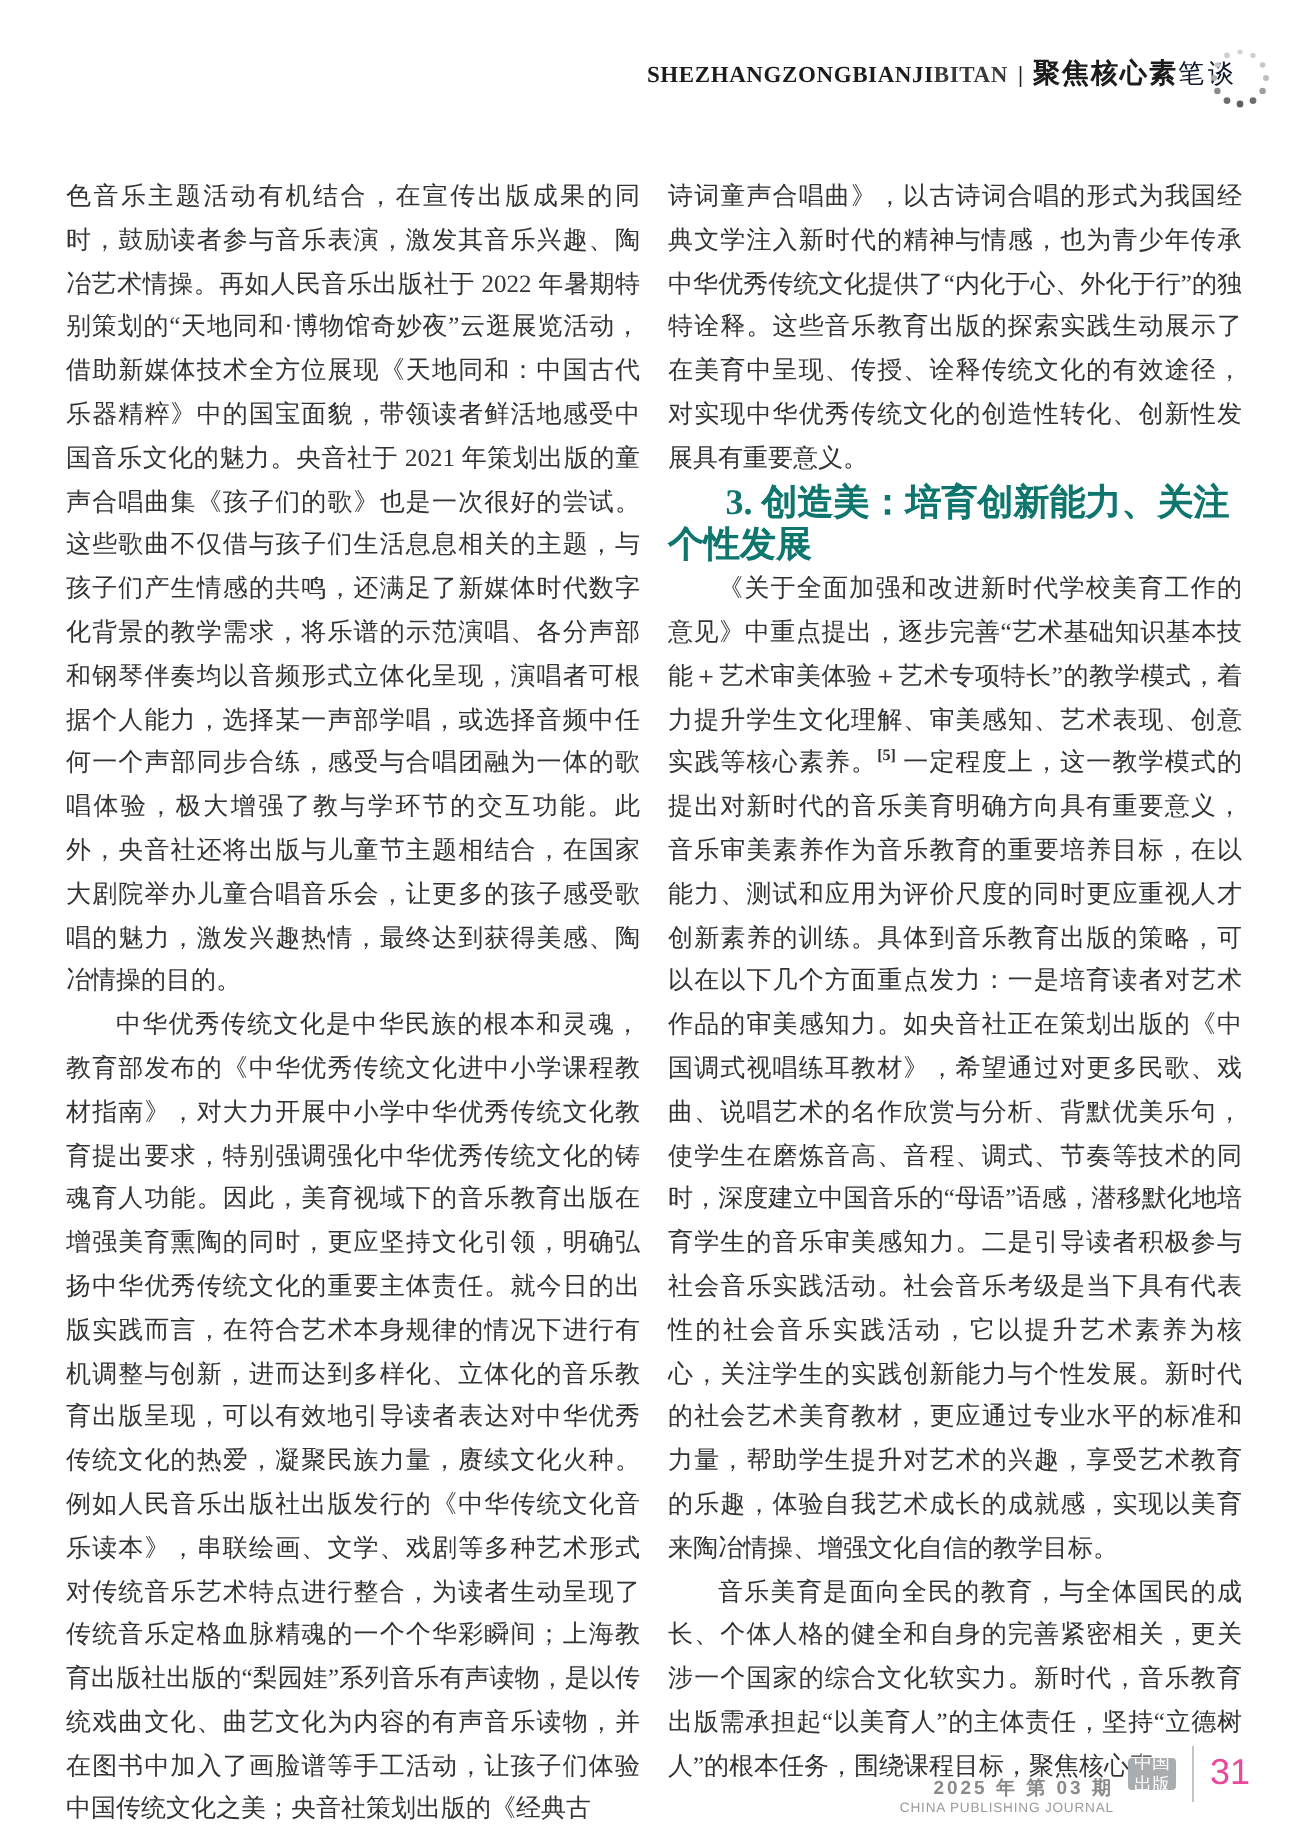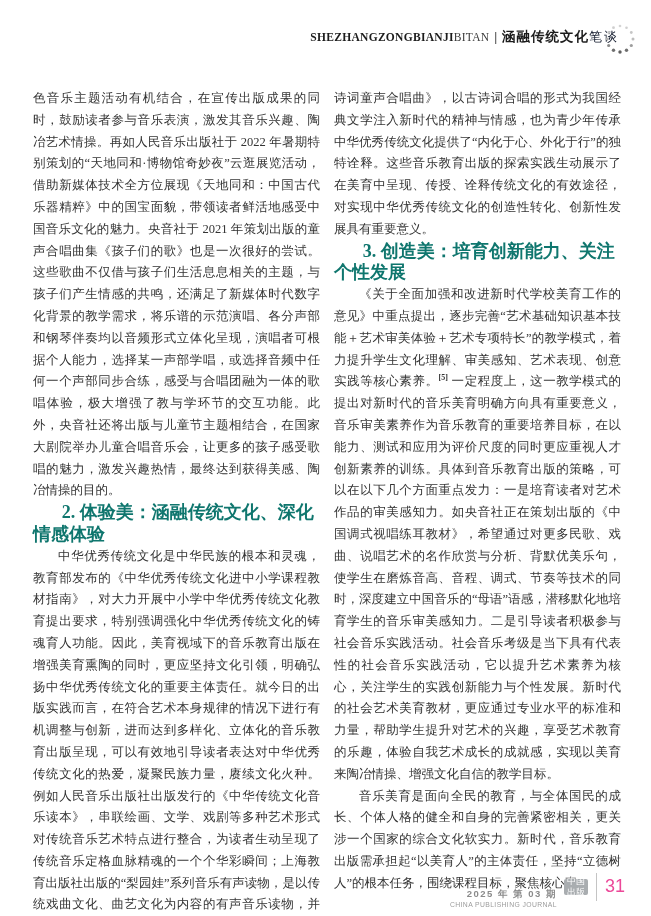--- a/index.html
+++ b/index.html
@@ -15,21 +15,21 @@
   }
 
   
   .header {
     position:absolute; top:28px; right:32px;
     white-space:nowrap;
     font-family:"Liberation Serif","DejaVu Serif",serif;
     font-size:11.5px; color:#1c1c1c;
   }
   .header .py-bold  { font-weight:700; letter-spacing:.3px; }
-  .header .py-light { font-weight:400; color:#3a3a3a; letter-spacing:.3px; }
+  .header .py-light { font-weight:700; color:#3a3a3a; letter-spacing:.3px; }
   .header .sep      { font-weight:700; margin:0 5px; }
   .header .cn-bold  { font-weight:700; font-size:13.5px; letter-spacing:1px; }
   .header .cn-light { font-weight:400; font-size:13px; color:#0f172a; letter-spacing:2px; }
   .dots-wrap { position:absolute; right:-22px; top:-10px; width:42px; height:42px; }
 
   
   .columns {
     position:absolute; top:88px; left:33px;
     width:588px; display:flex; gap:14px;
   }
@@ -82,21 +82,21 @@
     font-size:18px; color:#ec4899;
     font-family:"Liberation Sans","DejaVu Sans",sans-serif;
   }
 </style>
 </head>
 <body>
 
 <div class="page">
 
   <div class="header">
-    <span class="py-bold">SHEZHANGZONGBIANJI</span><span class="py-light">BITAN</span><span class="sep">|</span><span class="cn-bold">涵融传统文化</span><span class="cn-light">笔谈</span>
+    <span class="py-bold">SHEZHANGZONGBIANJI</span><span class="py-light">BITAN</span><span class="sep">|</span><span class="cn-bold">聚焦核心素</span><span class="cn-light">笔谈</span>
     <span class="dots-wrap">
       <svg width="42" height="42" viewBox="0 0 42 42">
         <circle cx="34" cy="21" r="1.5" fill="#bdbdbd"></circle>
         <circle cx="32.3" cy="27.5" r="1.6" fill="#9e9e9e"></circle>
         <circle cx="27.5" cy="32.3" r="1.7" fill="#6f6f6f"></circle>
         <circle cx="21" cy="34" r="1.7" fill="#5f5f5f"></circle>
         <circle cx="14.5" cy="32.3" r="1.7" fill="#6f6f6f"></circle>
         <circle cx="9.7" cy="27.5" r="1.6" fill="#8a8a8a"></circle>
         <circle cx="8" cy="21" r="1.5" fill="#b0b0b0"></circle>
         <circle cx="9.7" cy="14.5" r="1.4" fill="#c6c6c6"></circle>
@@ -105,21 +105,20 @@
         <circle cx="27.5" cy="9.7" r="1.3" fill="#cfcfcf"></circle>
         <circle cx="32.3" cy="14.5" r="1.4" fill="#c6c6c6"></circle>
       </svg>
     </span>
   </div>
 
   <div class="columns">
 
     <div class="col">
       <p>色音乐主题活动有机结合，在宣传出版成果的同时，鼓励读者参与音乐表演，激发其音乐兴趣、陶冶艺术情操。再如人民音乐出版社于 2022 年暑期特别策划的“天地同和·博物馆奇妙夜”云逛展览活动，借助新媒体技术全方位展现《天地同和：中国古代乐器精粹》中的国宝面貌，带领读者鲜活地感受中国音乐文化的魅力。央音社于 2021 年策划出版的童声合唱曲集《孩子们的歌》也是一次很好的尝试。这些歌曲不仅借与孩子们生活息息相关的主题，与孩子们产生情感的共鸣，还满足了新媒体时代数字化背景的教学需求，将乐谱的示范演唱、各分声部和钢琴伴奏均以音频形式立体化呈现，演唱者可根据个人能力，选择某一声部学唱，或选择音频中任何一个声部同步合练，感受与合唱团融为一体的歌唱体验，极大增强了教与学环节的交互功能。此外，央音社还将出版与儿童节主题相结合，在国家大剧院举办儿童合唱音乐会，让更多的孩子感受歌唱的魅力，激发兴趣热情，最终达到获得美感、陶冶情操的目的。</p>
-      <h4 class="sub">2. 体验美：涵融传统文化、深化情感体验</h4>
       <p class="indent">中华优秀传统文化是中华民族的根本和灵魂，教育部发布的《中华优秀传统文化进中小学课程教材指南》，对大力开展中小学中华优秀传统文化教育提出要求，特别强调强化中华优秀传统文化的铸魂育人功能。因此，美育视域下的音乐教育出版在增强美育熏陶的同时，更应坚持文化引领，明确弘扬中华优秀传统文化的重要主体责任。就今日的出版实践而言，在符合艺术本身规律的情况下进行有机调整与创新，进而达到多样化、立体化的音乐教育出版呈现，可以有效地引导读者表达对中华优秀传统文化的热爱，凝聚民族力量，赓续文化火种。例如人民音乐出版社出版发行的《中华传统文化音乐读本》，串联绘画、文学、戏剧等多种艺术形式对传统音乐艺术特点进行整合，为读者生动呈现了传统音乐定格血脉精魂的一个个华彩瞬间；上海教育出版社出版的“梨园娃”系列音乐有声读物，是以传统戏曲文化、曲艺文化为内容的有声音乐读物，并在图书中加入了画脸谱等手工活动，让孩子们体验中国传统文化之美；央音社策划出版的《经典古</p>
     </div>
 
     <div class="col">
       <p>诗词童声合唱曲》，以古诗词合唱的形式为我国经典文学注入新时代的精神与情感，也为青少年传承中华优秀传统文化提供了“内化于心、外化于行”的独特诠释。这些音乐教育出版的探索实践生动展示了在美育中呈现、传授、诠释传统文化的有效途径，对实现中华优秀传统文化的创造性转化、创新性发展具有重要意义。</p>
       <h4 class="sub">3. 创造美：培育创新能力、关注个性发展</h4>
       <p class="indent"><span>《关于全面加强和改进新时代学校美育工作的意见》中重点提出，逐步完善“艺术基础知识基本技能＋艺术审美体验＋艺术专项特长”的教学模式，着力提升学生文化理解、审美感知、艺术表现、创意实践等核心素养。</span><sup class="ref">[5]</sup><span> 一定程度上，这一教学模式的提出对新时代的音乐美育明确方向具有重要意义，音乐审美素养作为音乐教育的重要培养目标，在以能力、测试和应用为评价尺度的同时更应重视人才创新素养的训练。具体到音乐教育出版的策略，可以在以下几个方面重点发力：一是培育读者对艺术作品的审美感知力。如央音社正在策划出版的《中国调式视唱练耳教材》，希望通过对更多民歌、戏曲、说唱艺术的名作欣赏与分析、背默优美乐句，使学生在磨炼音高、音程、调式、节奏等技术的同时，深度建立中国音乐的“母语”语感，潜移默化地培育学生的音乐审美感知力。二是引导读者积极参与社会音乐实践活动。社会音乐考级是当下具有代表性的社会音乐实践活动，它以提升艺术素养为核心，关注学生的实践创新能力与个性发展。新时代的社会艺术美育教材，更应通过专业水平的标准和力量，帮助学生提升对艺术的兴趣，享受艺术教育的乐趣，体验自我艺术成长的成就感，实现以美育来陶冶情操、增强文化自信的教学目标。</span></p>
       <p class="indent">音乐美育是面向全民的教育，与全体国民的成长、个体人格的健全和自身的完善紧密相关，更关涉一个国家的综合文化软实力。新时代，音乐教育出版需承担起“以美育人”的主体责任，坚持“立德树人”的根本任务，围绕课程目标，聚焦核心素</p>
     </div>
 

